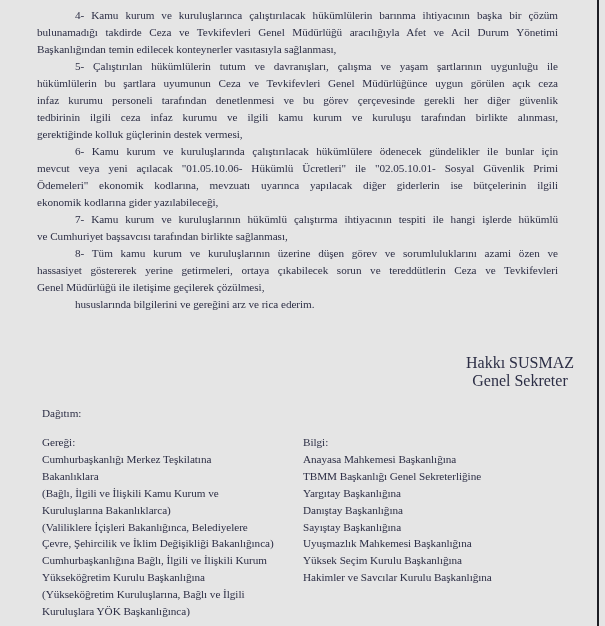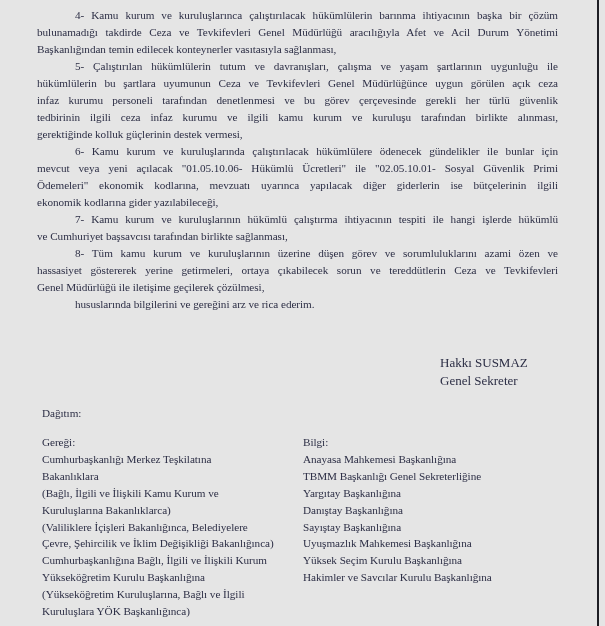--- a/index.html
+++ b/index.html
@@ -33,21 +33,22 @@
     max-height: 17px;
     overflow: hidden;
     white-space: normal;
   }
   .line.last { text-align: left; text-align-last: left; }
   .line.indent { padding-left: 38px; }
   .signature {
     position: absolute;
     left: 440px; top: 354px;
     width: 160px;
-    font-size: 13px;
+    text-align: center;
+    font-size: 16px;
     line-height: 18px;
   }
   .distribution {
     position: absolute;
     left: 42px; top: 405px;
     width: 545px;
     font-size: 11.2px;
     letter-spacing: -0.05px;
   }
   .dist-title { line-height: 17px; margin-bottom: 12px; }
@@ -65,21 +66,21 @@
 
   <div class="body-text">
       <div class="para">
         <div class="line indent">4- Kamu kurum ve kuruluşlarınca çalıştırılacak hükümlülerin barınma ihtiyacının başka bir çözüm</div>
         <div class="line">bulunamadığı takdirde Ceza ve Tevkifevleri Genel Müdürlüğü aracılığıyla Afet ve Acil Durum Yönetimi</div>
         <div class="line last">Başkanlığından temin edilecek konteynerler vasıtasıyla sağlanması,</div>
       </div>
       <div class="para">
         <div class="line indent">5- Çalıştırılan hükümlülerin tutum ve davranışları, çalışma ve yaşam şartlarının uygunluğu ile</div>
         <div class="line">hükümlülerin bu şartlara uyumunun Ceza ve Tevkifevleri Genel Müdürlüğünce uygun görülen açık ceza</div>
-        <div class="line">infaz kurumu personeli tarafından denetlenmesi ve bu görev çerçevesinde gerekli her türlü güvenlik</div>
+        <div class="line">infaz kurumu personeli tarafından denetlenmesi ve bu görev çerçevesinde gerekli her diğer güvenlik</div>
         <div class="line">tedbirinin ilgili ceza infaz kurumu ve ilgili kamu kurum ve kuruluşu tarafından birlikte alınması,</div>
         <div class="line last">gerektiğinde kolluk güçlerinin destek vermesi,</div>
       </div>
       <div class="para">
         <div class="line indent">6- Kamu kurum ve kuruluşlarında çalıştırılacak hükümlülere ödenecek gündelikler ile bunlar için</div>
         <div class="line">mevcut veya yeni açılacak "01.05.10.06- Hükümlü Ücretleri" ile "02.05.10.01- Sosyal Güvenlik Primi</div>
         <div class="line">Ödemeleri" ekonomik kodlarına, mevzuatı uyarınca yapılacak diğer giderlerin ise bütçelerinin ilgili</div>
         <div class="line last">ekonomik kodlarına gider yazılabileceği,</div>
       </div>
       <div class="para">

